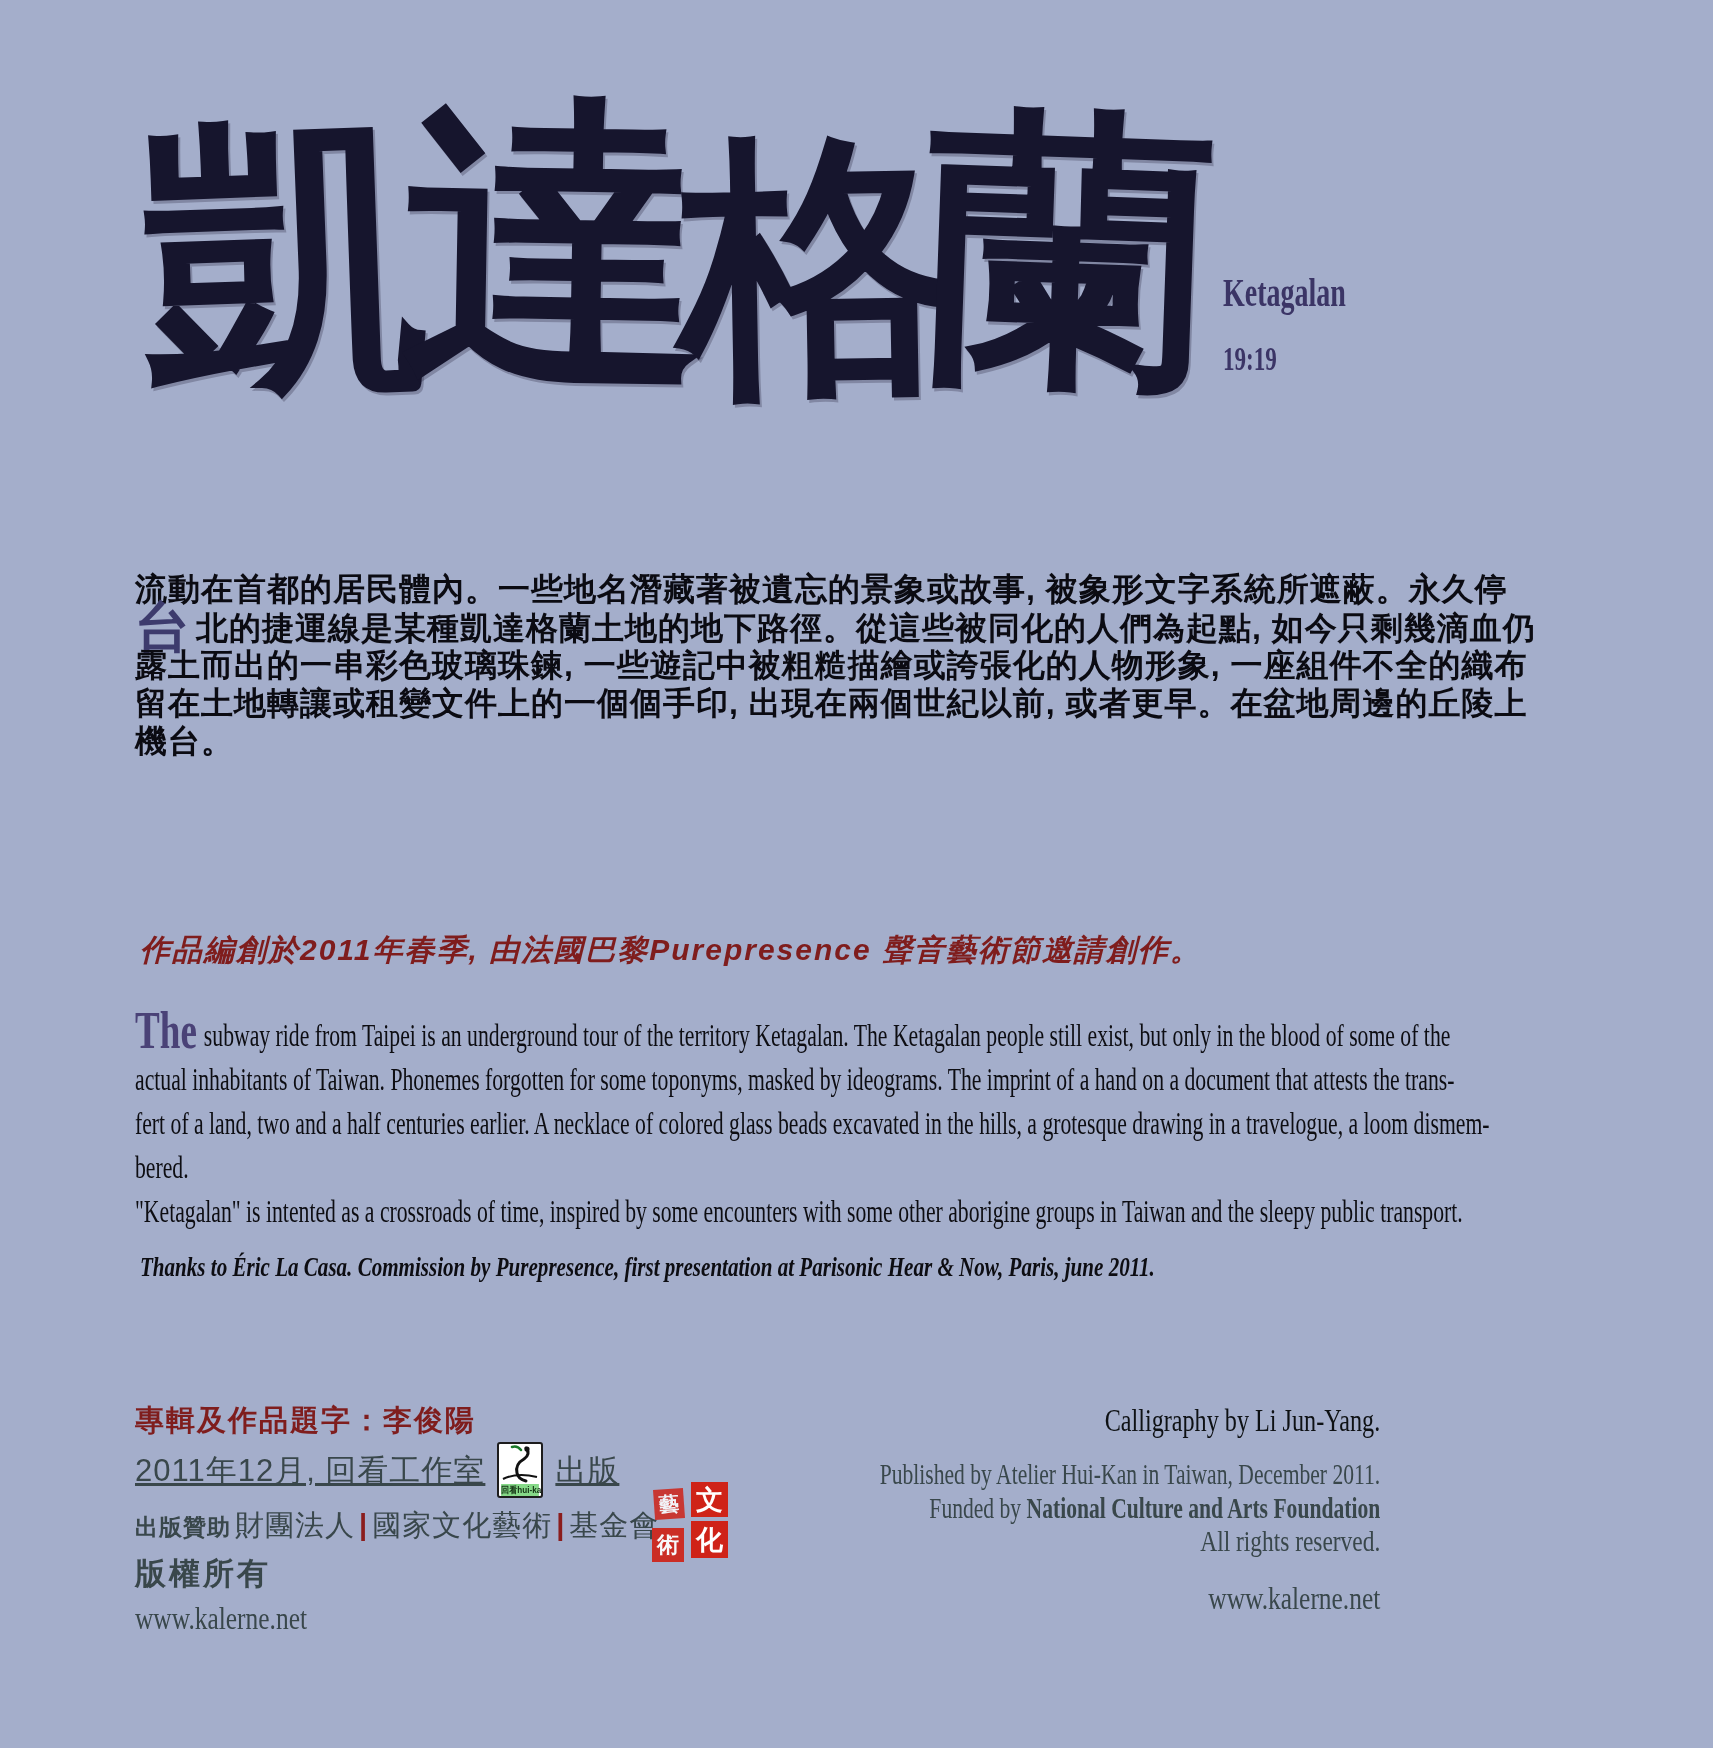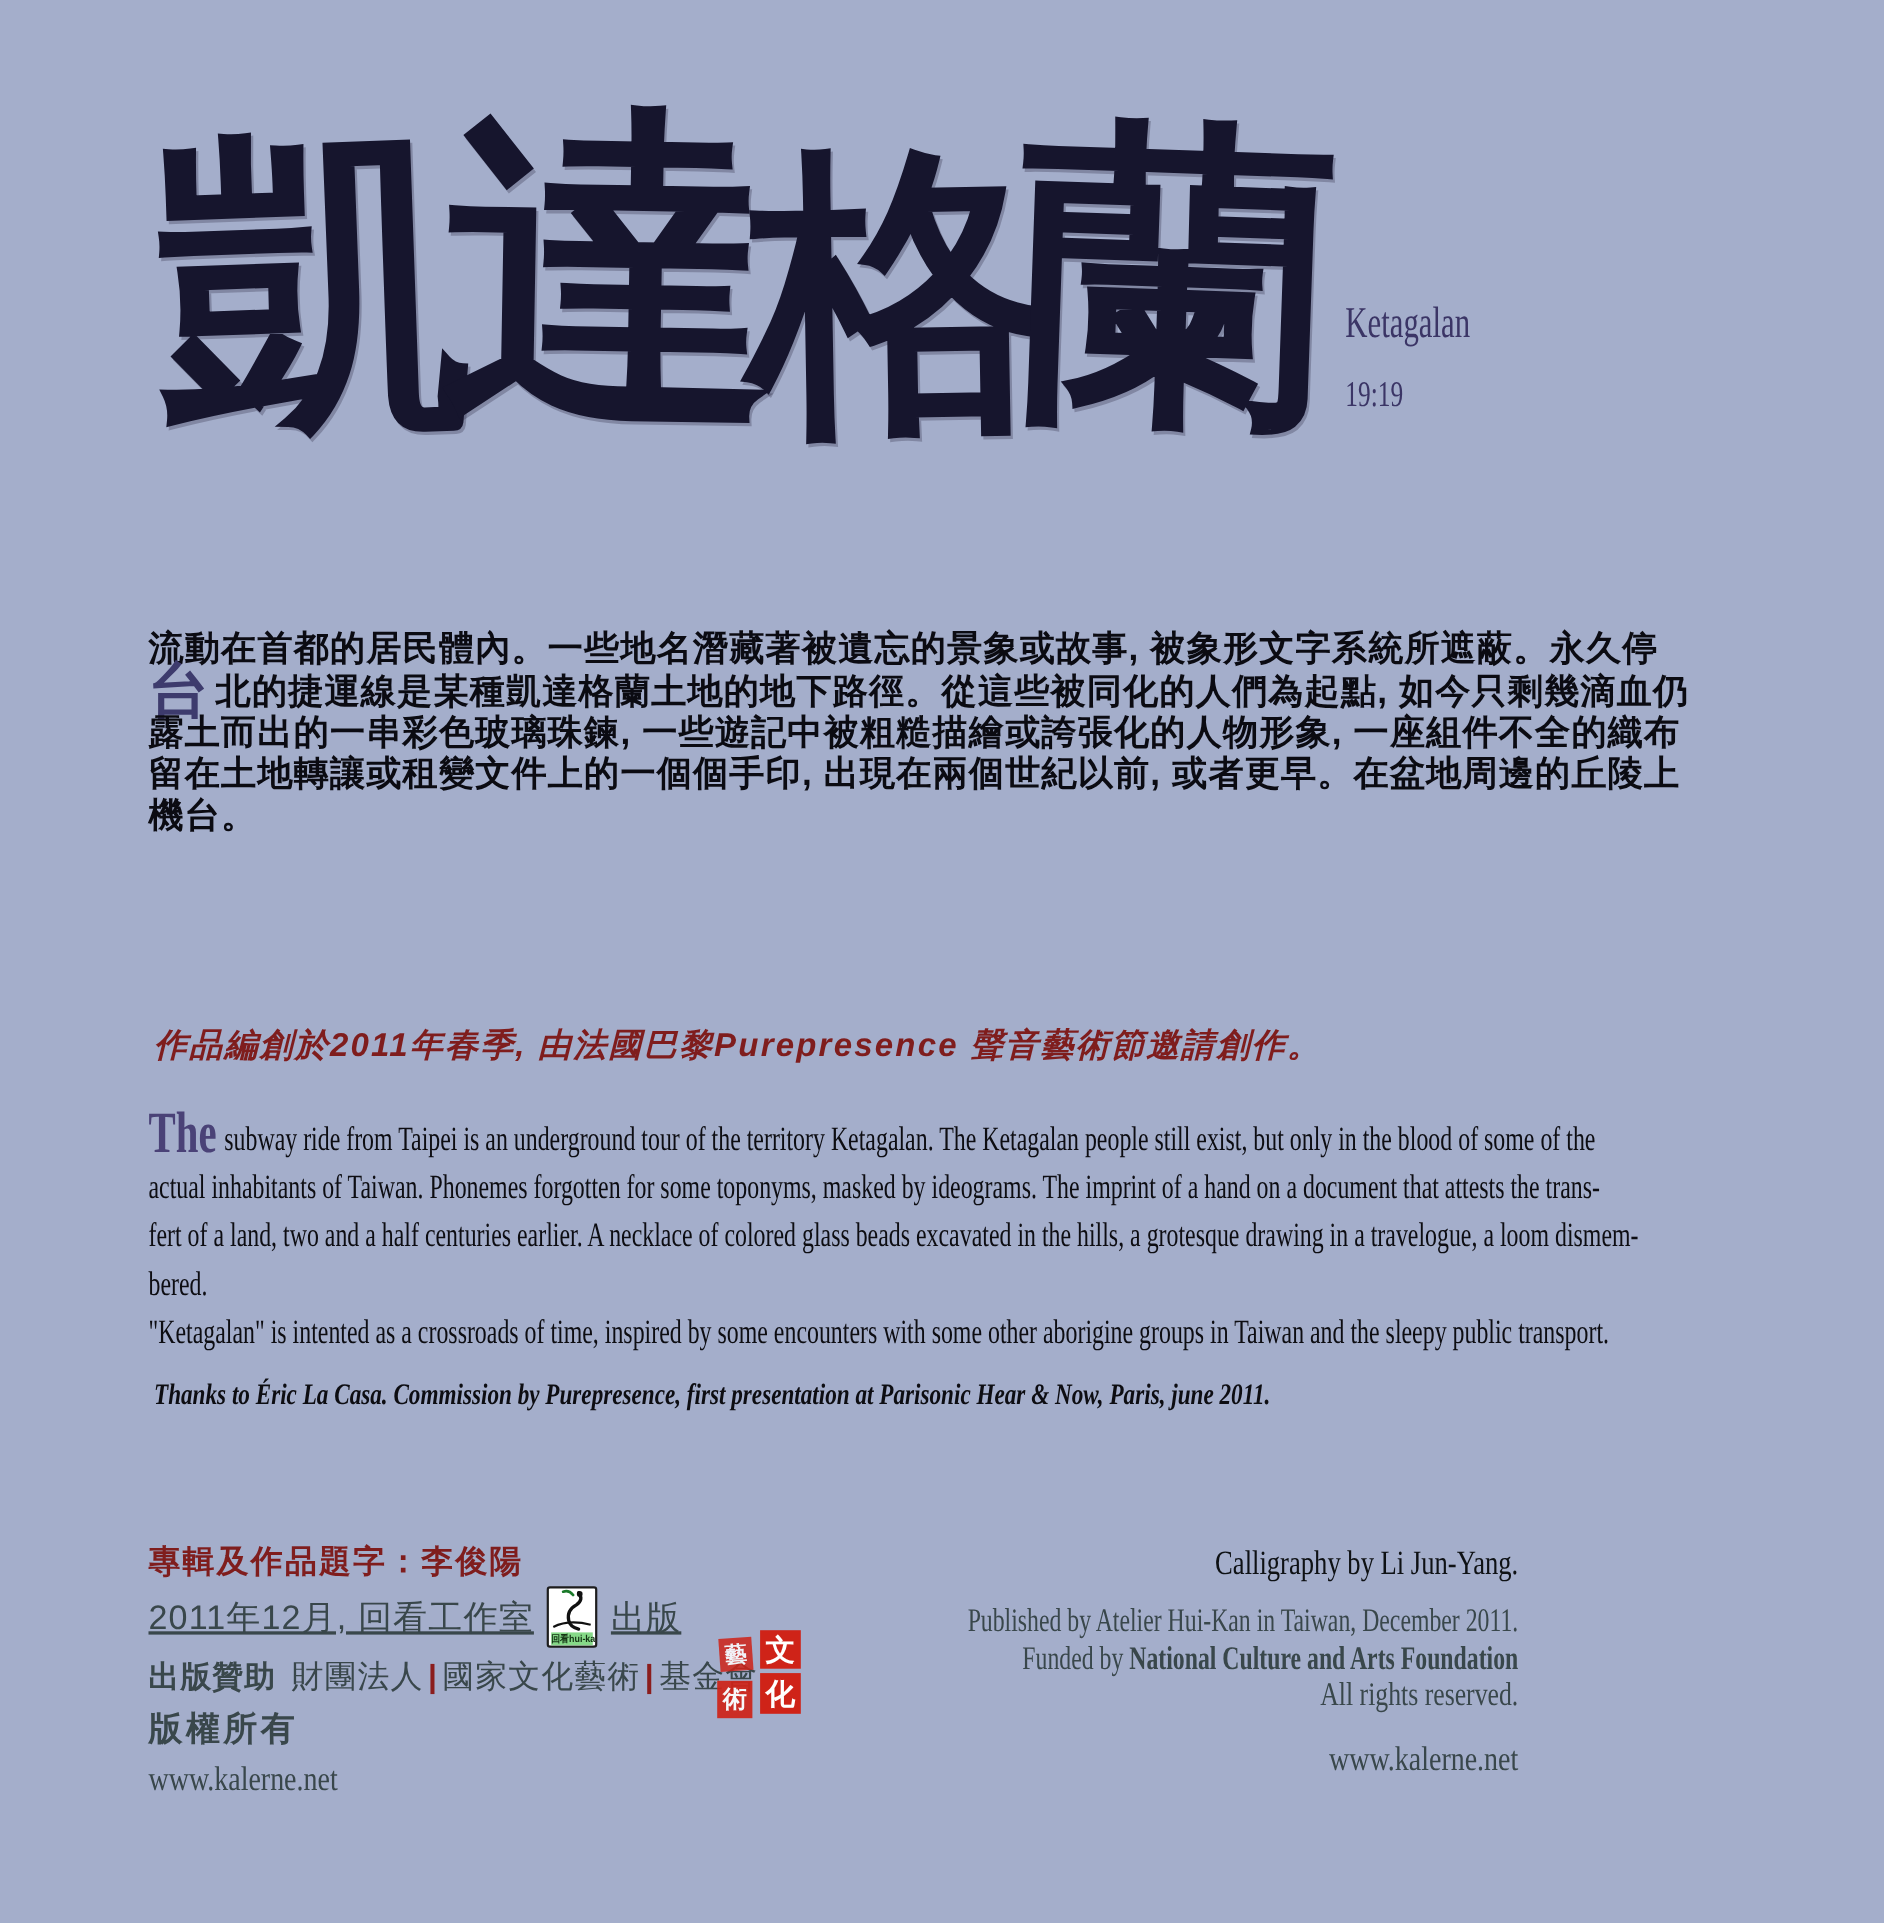--- a/index.html
+++ b/index.html
@@ -12,21 +12,21 @@
   #calligraphy{
     position:absolute;left:140px;top:92px;display:flex;
     color:#16152d;font-family:"Liberation Serif", serif;font-weight:700;
   }
   .brush{font-size:290px;line-height:1;margin-right:-28px;text-shadow:2px 3px 0 rgba(22,21,45,.25);}
   .b1{transform:rotate(-2deg) translateY(26px);}
   .b2{transform:rotate(1deg)  translateY(4px);font-size:305px;}
   .b3{transform:rotate(-1deg) translateY(40px);font-size:275px;}
   .b4{transform:rotate(2deg)  translateY(18px);}
   
-  #title-block{position:absolute;left:1223px;top:272px;color:#3b3566;font-family:"Liberation Serif", serif;font-weight:400;}
+  #title-block{position:absolute;left:1223px;top:272px;color:#3b3566;font-family:"Liberation Serif", serif;font-weight:700;}
   .latin-title{font-size:40px;line-height:42px;white-space:nowrap;transform:scaleX(.70);transform-origin:0 0;}
   .duration{font-size:33px;line-height:34px;margin-top:28px;white-space:nowrap;transform:scaleX(.70);transform-origin:0 0;}
   
   .cjk-par{position:absolute;left:135px;color:#0b0b12;font-weight:700;white-space:nowrap;}
   .cjk-line{font-size:32px;height:38px;line-height:38px;letter-spacing:1px;}
   #intro-zh{top:570px;}
   #work-zh{top:812px;}
   .drop-cap{font-size:55px;color:#3d3b6d;margin-right:5px;vertical-align:-7px;}
   #commission-zh{
     position:absolute;left:140px;top:930px;color:#7f1d1d;
@@ -42,21 +42,21 @@
   #thanks-en{
     position:absolute;left:140px;top:1252px;color:#0d0d12;
     font-family:"Liberation Serif", serif;font-style:italic;font-weight:700;
     font-size:27px;white-space:nowrap;transform:scaleX(.78);transform-origin:0 50%;
   }
   
   #credits-left{position:absolute;left:135px;top:1398px;color:#39474b;white-space:nowrap;}
   .cl-calligrapher{font-size:29px;font-weight:700;color:#7f1d1d;letter-spacing:2px;line-height:44px;}
   .cl-publisher{font-size:31px;letter-spacing:1px;line-height:58px;text-decoration:underline;}
   .cl-funding{font-size:29px;letter-spacing:1px;line-height:48px;}
-  .cl-funding .funding-label{font-weight:700;font-size:28px;margin-right:14px;}
+  .cl-funding .funding-label{font-weight:700;font-size:23px;margin-right:4px;}
   .cl-funding .sep{color:#8b1d1d;font-weight:700;margin:0 4px;}
   .cl-rights{font-size:31px;font-weight:700;letter-spacing:3px;line-height:46px;}
   .cl-site{font-family:"Liberation Serif", serif;font-size:31px;line-height:44px;
            transform:scaleX(.82);transform-origin:0 50%;}
   
   .huikan{
     display:inline-block;width:46px;height:56px;vertical-align:middle;margin:0 12px;position:relative;top:-3px;
     background:#ffffff;border:2px solid #1d1d1d;border-radius:3px;overflow:hidden;box-sizing:border-box;
   }
   .huikan svg{display:block;width:100%;height:40px;}

